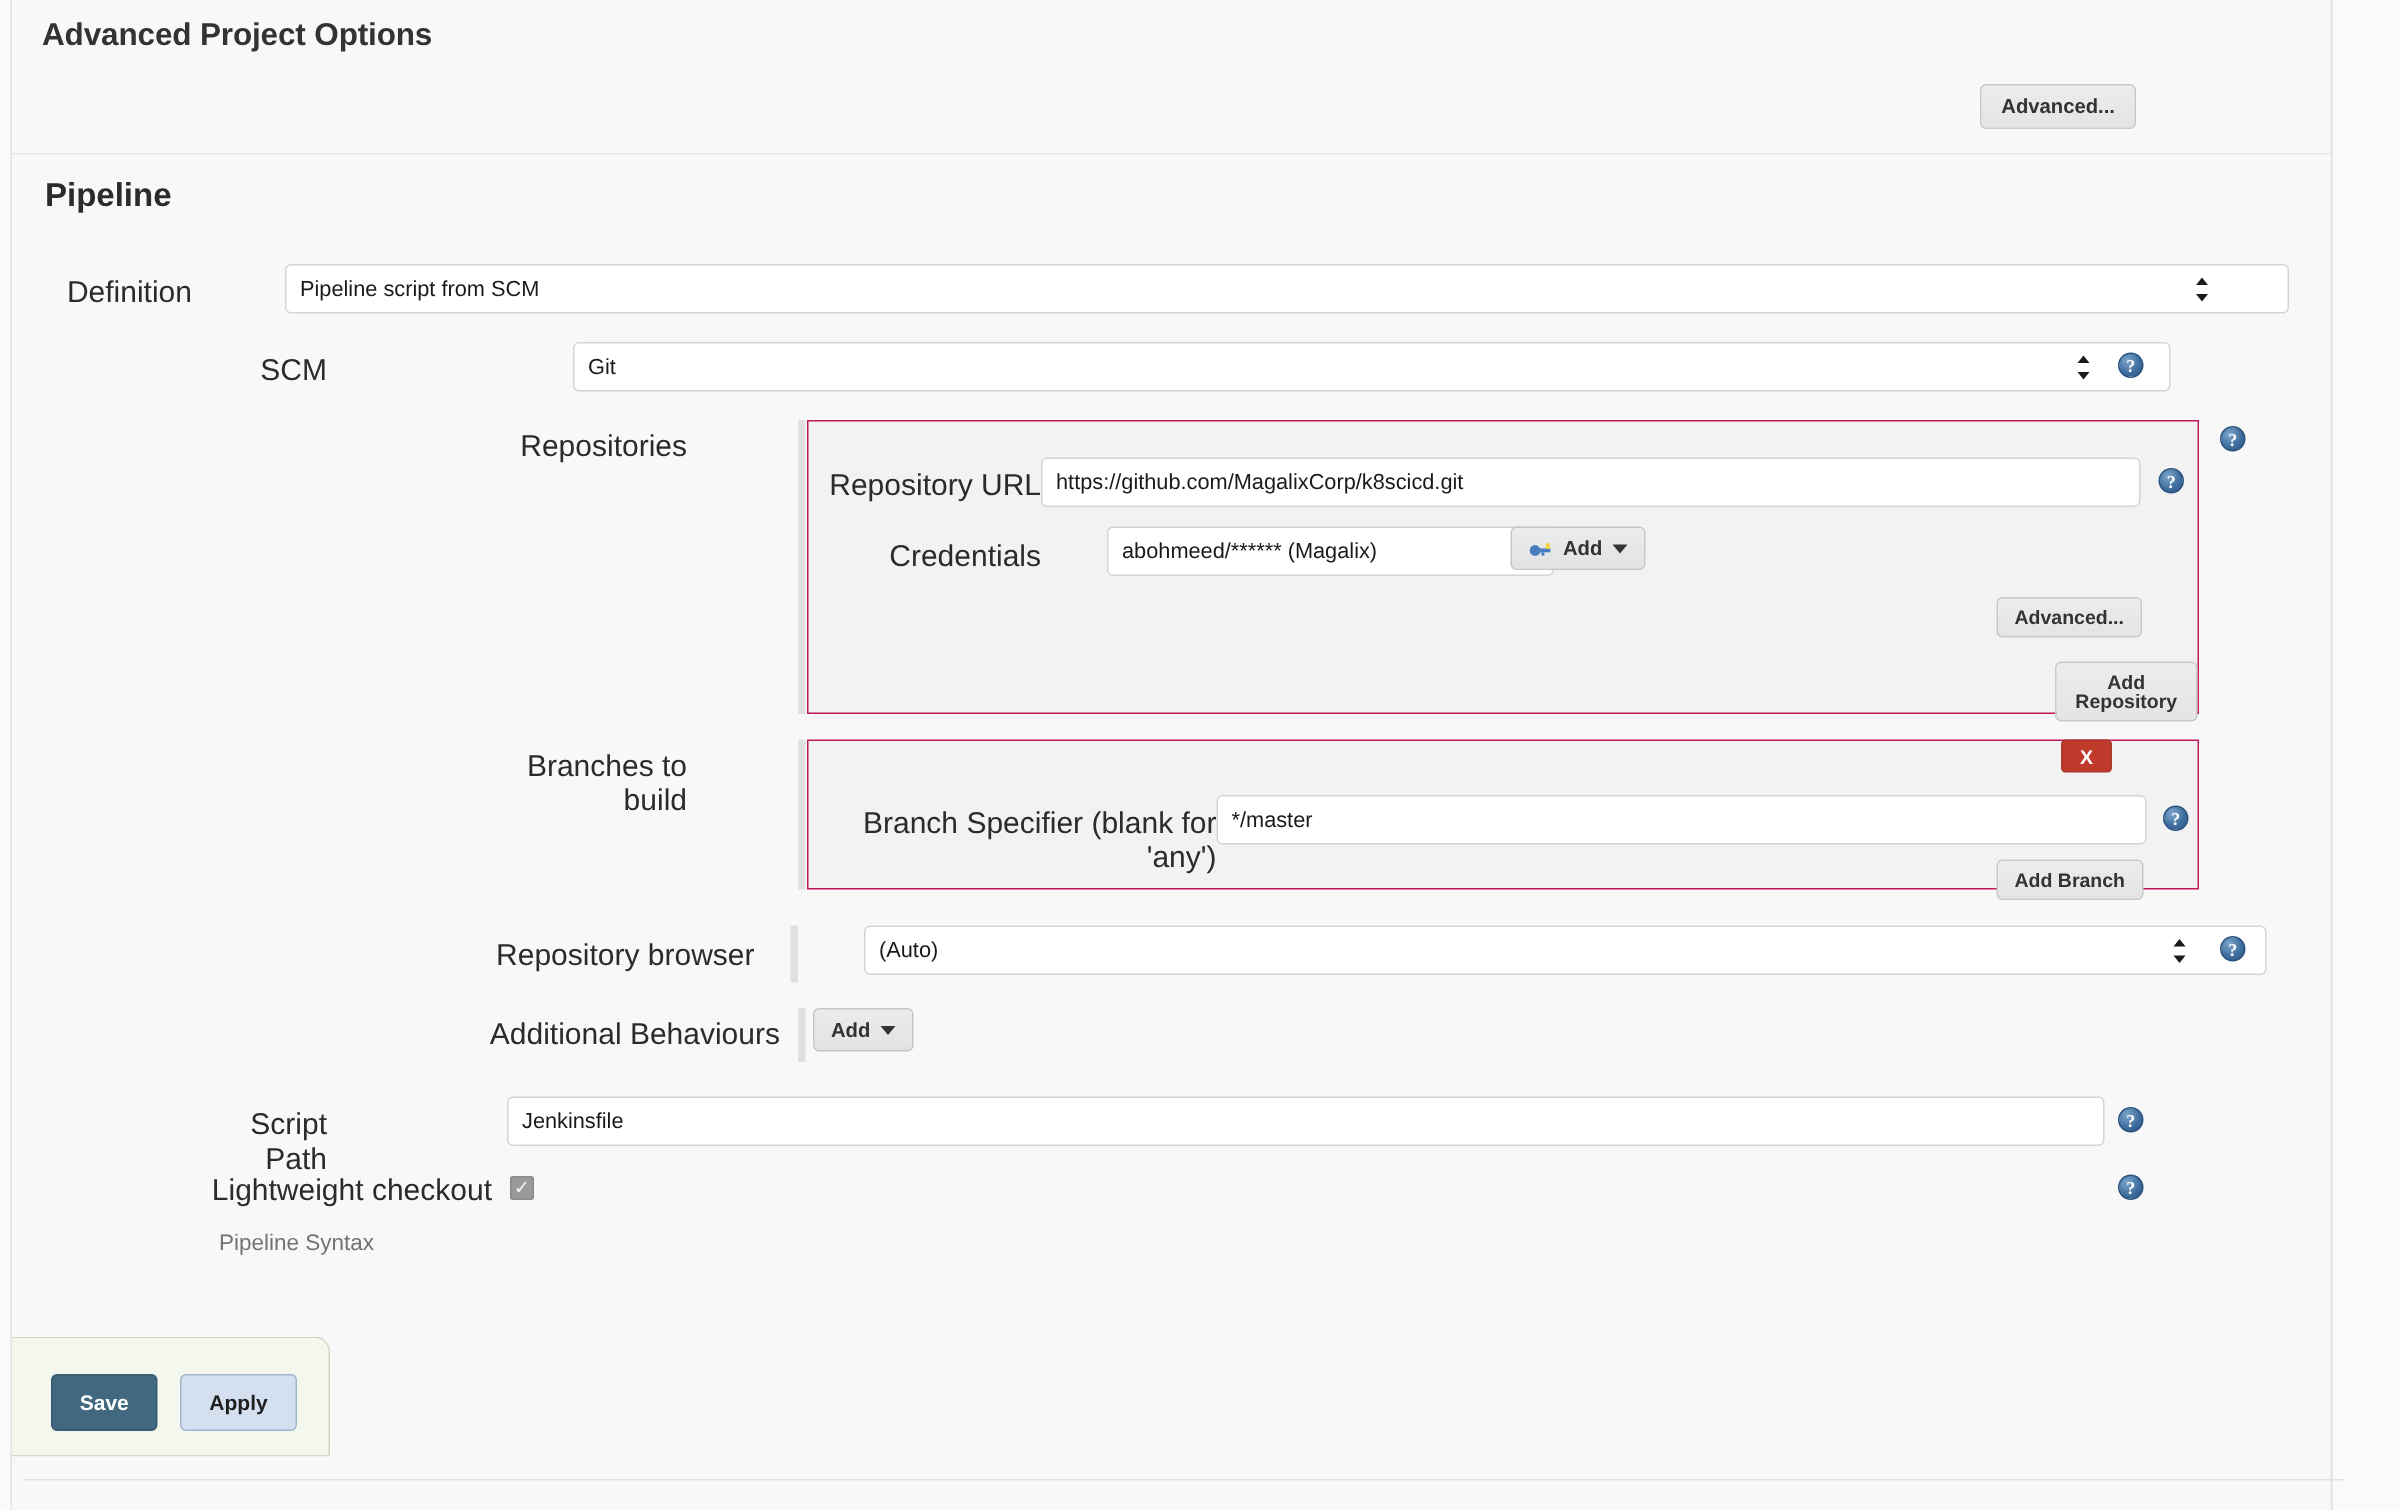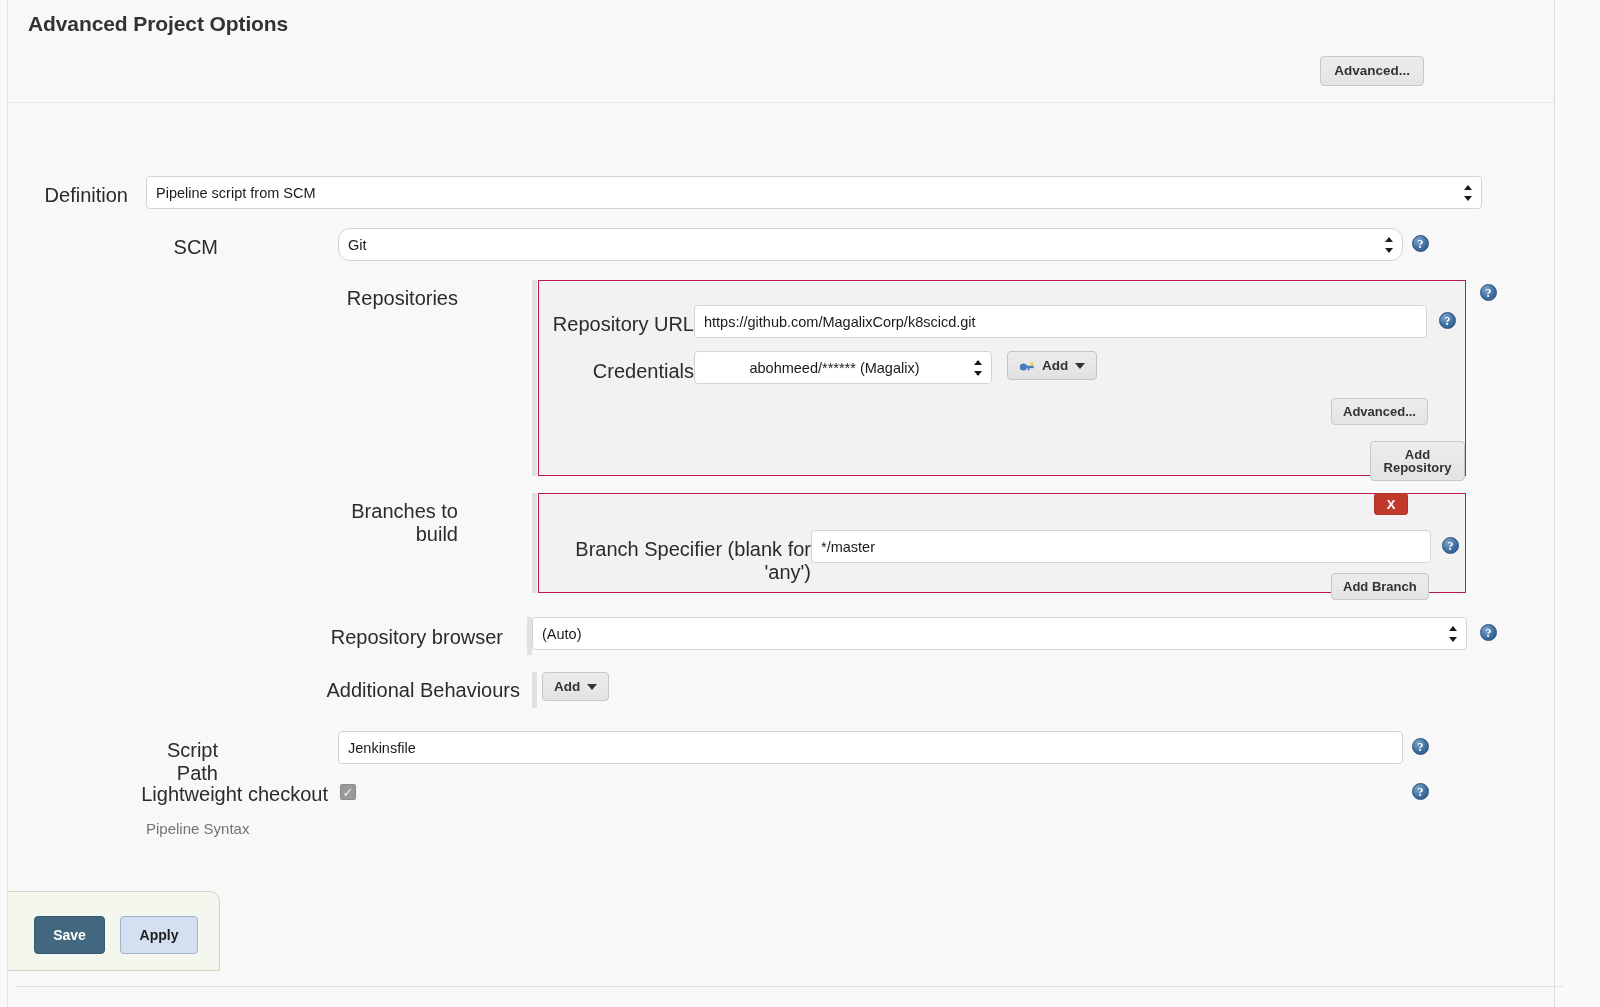--- a/index.html
+++ b/index.html
@@ -103,20 +103,21 @@
     border: 1px solid #d4d4d4;
     border-radius: 4px;
     padding: 6px 9px;
     height: 33px;
     outline: none;
   }
   select.jselect {
     -webkit-appearance: none;
     appearance: none;
     padding-right: 26px;
+    margin-left: 44px;
   }
   .select-wrap { position: relative; display: inline-block; }
   .spinner-arrows {
     position: absolute; right: 9px; top: 50%;
     transform: translateY(-50%);
     width: 9px; height: 18px;
     pointer-events: none;
   }
   .spinner-arrows:before, .spinner-arrows:after {
     content: ""; position: absolute; left: 0;
@@ -227,56 +228,57 @@
   <div class="content-panel">
 
     <div class="section">
       <div class="sec-title">Advanced Project Options</div>
       <div class="adv-row">
         <button class="btn" style="position:absolute; right:130px; top:20px;">Advanced...</button>
       </div>
       <hr class="hr">
     </div>
 
+    <div class="pipe-title">Pipeline</div>
 
     <div class="row" style="left:0; top:178px; width:1540px;">
       <div class="label" style="position:absolute; left:30px; top:6px; width:90px;">Definition</div>
       <div class="select-wrap" style="position:absolute; left:138px; top:-2px; width:1336px;">
         <select class="jselect" style="width:1336px;">
           <option>Pipeline script from SCM</option>
         </select>
         <span class="spinner-arrows"></span>
       </div>
     </div>
 
     <div class="row" style="left:0; top:230px; width:1540px;">
       <div class="label" style="position:absolute; left:120px; top:6px; width:90px;">SCM</div>
       <div class="select-wrap" style="position:absolute; left:330px; top:-2px; width:1065px;">
-        <select class="jselect" style="width:1065px;border-radius:12px;">
+        <select class="jselect" style="width:1065px;">
           <option>Git</option>
         </select>
         <span class="spinner-arrows"></span>
       </div>
       <span class="help" style="position:absolute; left:1404px; top:5px;">?</span>
     </div>
 
     <div class="row" style="left:0; top:285px;">
       <div class="label" style="position:absolute; left:300px; top:2px; width:150px;">Repositories</div>
       <span class="help" style="position:absolute; left:1472px; top:-1px;">?</span>
     </div>
     <div class="nest-bar" style="left:524px; top:280px; height:196px;"></div>
     <div class="panel" style="left:530px; top:280px; width:928px; height:196px;">
 
       <div class="label" style="position:absolute; left:5px; top:32px; width:150px;">Repository URL</div>
       <input class="jinput" style="position: absolute; left: 155px; top: 24px; width: 733px;" value="https://github.com/MagalixCorp/k8scicd.git">
       <span class="help" style="position:absolute; left:900px; top:31px;">?</span>
 
       <div class="label" style="position:absolute; left:5px; top:79px; width:150px;">Credentials</div>
       <div class="select-wrap" style="position:absolute; left:155px; top:70px;">
-        <select class="jselect" style="width:298px;text-align:center;">
+        <select class="jselect" style="width:298px;">
           <option>abohmeed/****** (Magalix)</option>
         </select>
         <span class="spinner-arrows"></span>
       </div>
       <div class="btn-dropdown" style="position:absolute; left:468px; top:70px;">
         <svg class="key-icon" viewBox="0 0 16 12">
           <circle cx="4.4" cy="7" r="3.6" fill="#4a7cc0"></circle>
           <rect x="7" y="5.6" width="7.6" height="2.6" fill="#4a7cc0"></rect>
           <rect x="11.6" y="2.2" width="2.6" height="3.8" fill="#f2d33c"></rect>
           <rect x="8.6" y="8.2" width="2" height="2.2" fill="#4a7cc0"></rect>

